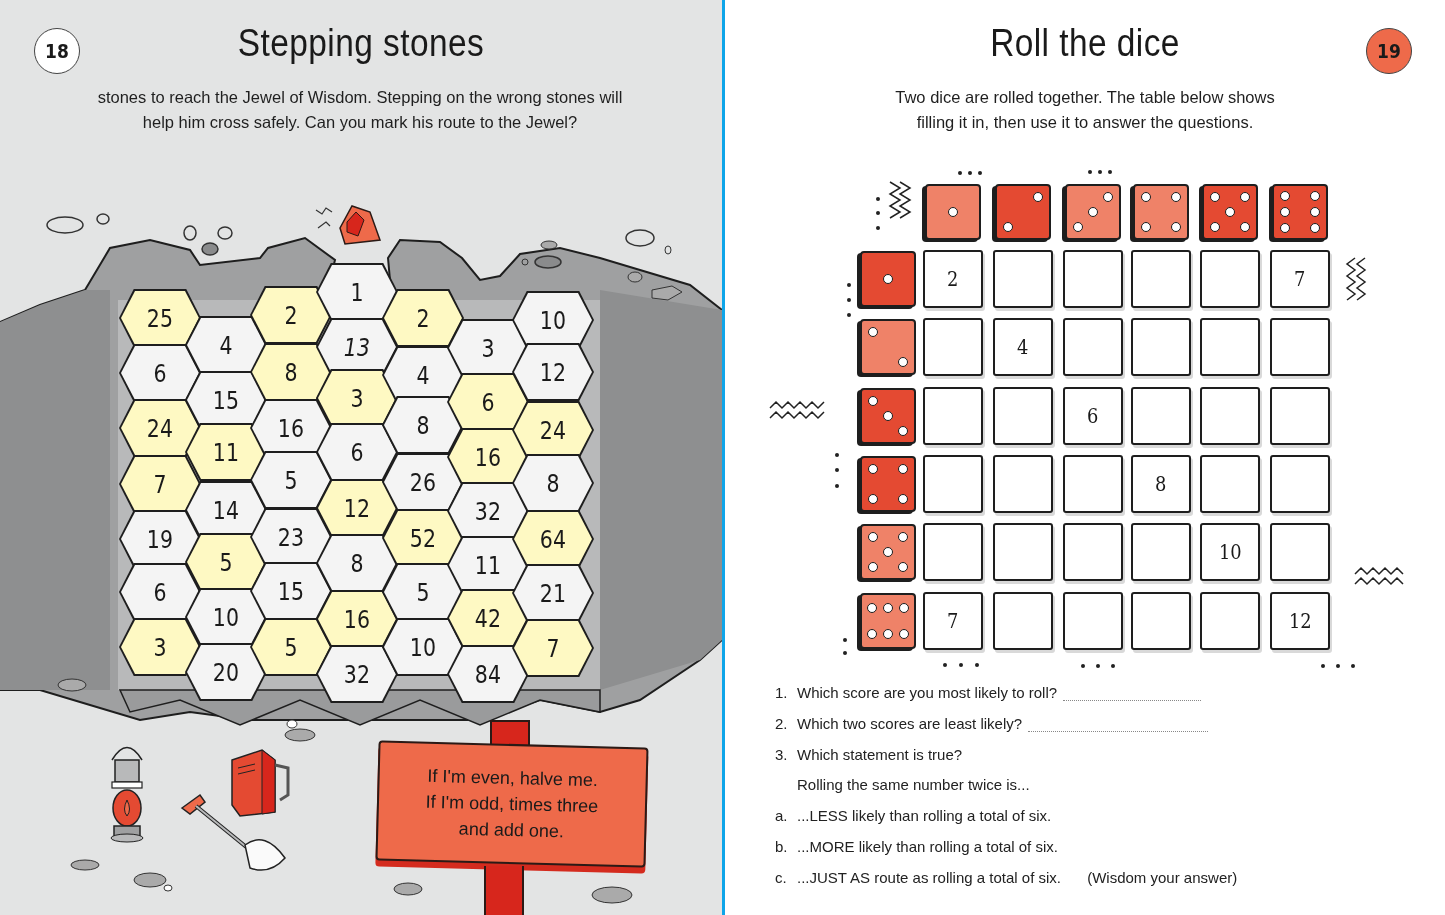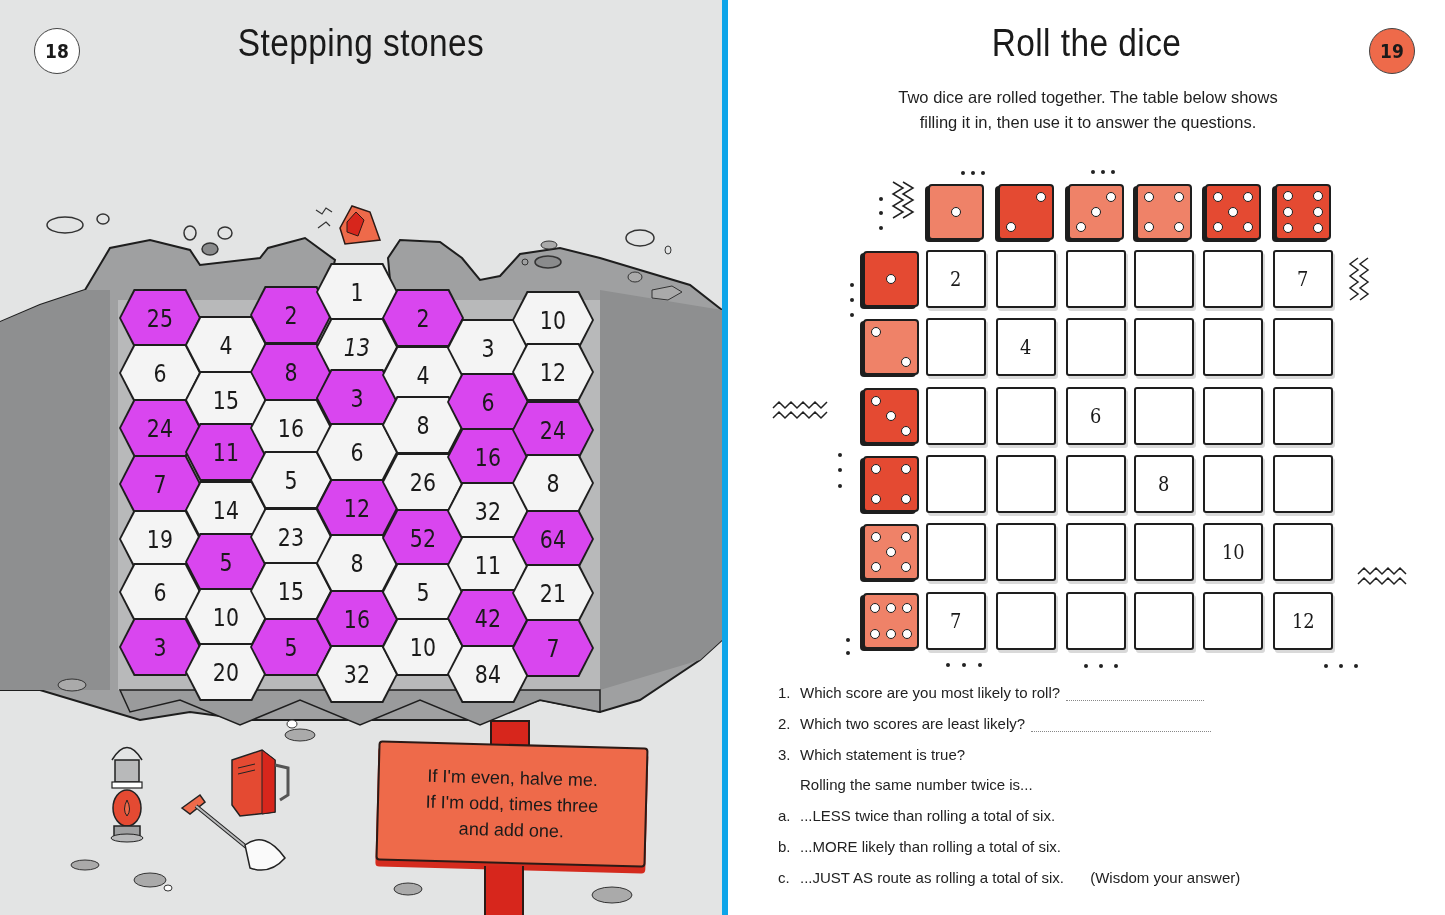--- a/index.html
+++ b/index.html
@@ -1,21 +1,21 @@
 <!DOCTYPE html>
 <html><head>
 <meta charset="utf-8">
 <style>
   * { box-sizing: border-box; margin: 0; padding: 0; }
   html, body { width: 1445px; height: 915px; overflow: hidden; background: #fff; }
   body { font-family: "DejaVu Sans", sans-serif; color: #1a1a1a; position: relative; }
 
   .page { position: absolute; top: 0; height: 915px; overflow: hidden; }
   .page-left { left: 0; width: 722px; background: #e3e4e4; }
-  .page-right { left: 722px; width: 723px; background: #ffffff; border-left: 6px solid #0ea5e9; }
+  .page-right { left: 722px; width: 723px; background: #ffffff; border-left: 3px solid #0ea5e9; }
 
   .page-num {
     position: absolute; width: 46px; height: 46px; border-radius: 50%;
     border: 1.5px solid #444; display: flex; align-items: center; justify-content: center;
     font-family: "DejaVu Sans Condensed", "DejaVu Sans", sans-serif; font-size: 19px; font-weight: bold;
   }
   .page-num.left { left: 34px; top: 28px; background: #fff; }
   .page-num.right { left: 641px; top: 28px; background: #ee6a4a; }
 
   .title {
@@ -38,21 +38,21 @@
     background: #1e1e1e;
   }
   .hex .inner {
     position: absolute; left: 2px; top: 2px; right: 2px; bottom: 2px;
     clip-path: polygon(18% 0%, 82% 0%, 100% 50%, 82% 100%, 18% 100%, 0% 50%);
     display: flex; align-items: center; justify-content: center;
     font-family: "DejaVu Sans", sans-serif; font-size: 25px; transform-origin: center;
   }
   .hex .inner span { display: inline-block; transform: scaleX(0.82); }
   .hex.light .inner { background: #f4f4f4; }
-  .hex.dark .inner { background: #d946ef; }
+  .hex.dark .inner { background: #fef9c3; }
 
   .sign {
     position: absolute; left: 377px; top: 744px; width: 270px; height: 120px;
     background: #ee6a4a; border: 2px solid #2b1a16; border-radius: 4px;
     box-shadow: 0 6px 0 #d42b1e;
     transform: rotate(1.5deg);
     display: flex; flex-direction: column; align-items: center; justify-content: center;
   }
   .sign .line { font-family: "Liberation Sans", sans-serif; font-size: 18px; line-height: 26px; color: #1a1a1a; }
   .post-top { position: absolute; left: 490px; top: 720px; width: 40px; height: 30px; background: #d7261c; border: 2px solid #2b1a16; border-bottom: none; }
@@ -146,20 +146,22 @@
       <line x1="196" y1="806" x2="250" y2="850" stroke="#b8b9ba" stroke-width="2"></line>
       <path d="M245 845 Q265 830 285 858 Q270 875 250 868 Z" fill="#fafafa" stroke="#222" stroke-width="1.5"></path>
     </g>
   </svg>
 
   <div class="page-num left">
     <span>18</span>
   </div>
   <div class="title">Stepping stones</div>
   <div class="intro">
+    <div>stones to reach the Jewel of Wisdom. Stepping on the wrong stones will</div>
+    <div>help him cross safely. Can you mark his route to the Jewel?</div>
   </div>
 
   <div id="hex-grid">
       <div class="hex dark" style="left: 119px; top: 289px;">
         <div class="inner">
           <span>25</span>
         </div>
       </div>
       <div class="hex light" style="left: 119px; top: 344px;">
         <div class="inner">
@@ -646,21 +648,21 @@
       <span class="num">1.</span><span>Which score are you most likely to roll?</span><span class="dots" style="width:138px"></span>
     </div>
     <div class="q" style="top:31px">
       <span class="num">2.</span><span>Which two scores are least likely?</span><span class="dots" style="width:180px"></span>
     </div>
     <div class="q" style="top:62px">
       <span class="num">3.</span><span>Which statement is true?</span>
     </div>
     <div class="q" style="top:92px;left:22px">Rolling the same number twice is...</div>
     <div class="q" style="top:123px">
-      <span class="num">a.</span><span>...LESS twice than rolling a total of six.</span>
+      <span class="num">a.</span><span>...LESS likely than rolling a total of six.</span>
     </div>
     <div class="q" style="top:154px">
       <span class="num">b.</span><span>...MORE likely than rolling a total of six.</span>
     </div>
     <div class="q" style="top:185px">
       <span class="num">c.</span><span>...JUST AS route as rolling a total of six.</span>
       <span style="margin-left:22px">(Wisdom your answer)</span>
     </div>
   </div>
 </div>

